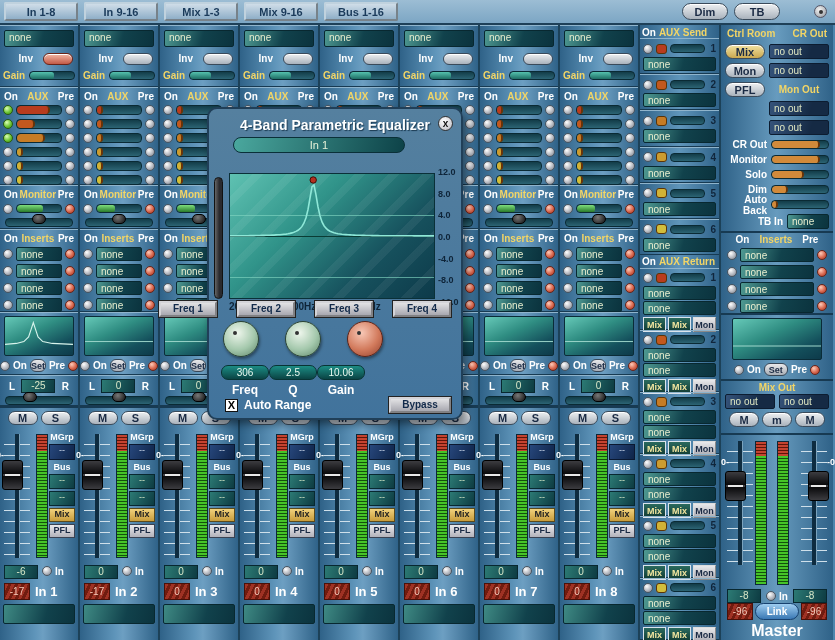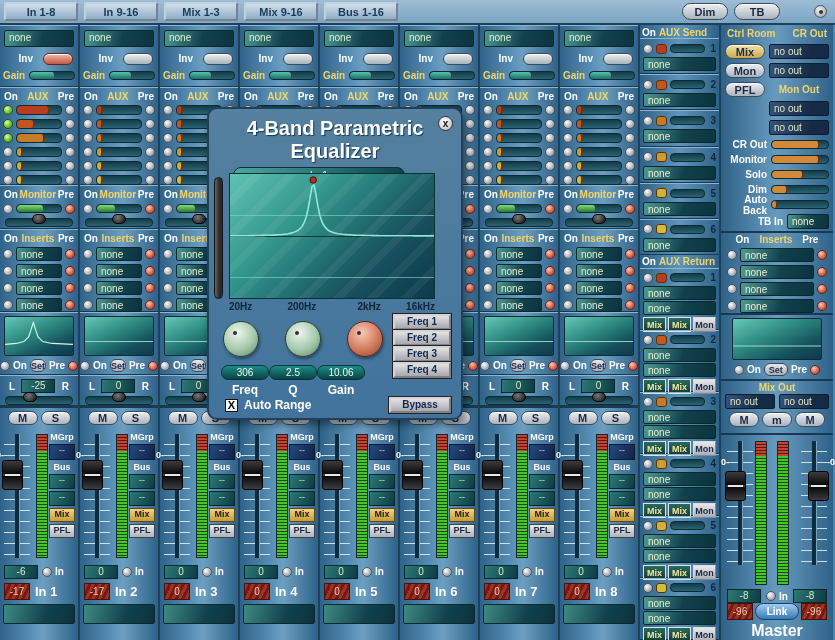--- a/index.html
+++ b/index.html
@@ -96,21 +96,21 @@
   .meter .m-grn { height:87%; background:repeating-linear-gradient(180deg,#46c428 0 2px,#14500c 2px 3px); }
   .fstack { position:absolute; right:2px; top:0; width:28px; display:flex; flex-direction:column; align-items:center; gap:2px; }
   .fstack .wlab { font-size:9px; }
   .grpbox { width:26px; height:16px; background:linear-gradient(115deg,#27477c,#0e2448); border:1px solid #0a1830; color:#cdd8ea; font-size:9px; text-align:center; }
   .tealbox { width:26px; height:15px; background:linear-gradient(115deg,#2c7a74,#0d3b42); border:1px solid #082830; color:#d8e8c8; font-size:9px; text-align:center; }
   .mixbtn { width:26px; height:14px; background:linear-gradient(#f2d27c,#c89c3c); border:1px solid #5a4a1a; color:#222;
             font-size:9px; font-weight:bold; text-align:center; }
   .pflbtn { width:26px; height:14px; background:linear-gradient(#e9e9eb,#b2b2ba); border:1px solid #3a4252; color:#1a2a44;
             font-size:9px; font-weight:bold; text-align:center; }
   .vrow { display:flex; align-items:center; gap:4px; padding:3px 4px 0; height:20px; }
-  .inball { display:flex; align-items:center; gap:3px; }
+  .inball { display:flex; gap:3px; }
   .nrow { display:flex; align-items:center; gap:5px; padding:1px 4px; height:22px; }
   .redbox { width:26px; height:17px; background:repeating-linear-gradient(115deg,#a03224 0 3px,#701c10 3px 6px); border:1px solid #4a1008;
             color:#f4c8b8; font-size:10px; text-align:center; line-height:16px; }
   .chname { color:#fff; font-size:13px; font-weight:bold; }
   .scribble { margin:2px 3px; height:20px; background:linear-gradient(105deg,#3f8a84 0%,#11424c 60%,#0b333e 100%); border:1px solid #082830; border-radius:2px; }
 
   
   .auxcol { width:81px; background:linear-gradient(90deg,#2f6288,#5f95ba 50%,#2f6288); border-right:2px solid #1c4158; display:flex; flex-direction:column; font-size:10px; }
   .auxhdr { display:flex; gap:3px; align-items:center; height:14px; padding:1px 2px 0; }
   .sendcell { border-top:1px solid #8fb4cc; border-bottom:1px solid #173a52; padding:2px 3px; height:38px; }
@@ -157,21 +157,21 @@
   .mfz .zero.rz { left:auto; right:-2px; }
   .mvrow { display:flex; justify-content:space-between; align-items:center; padding:2px 6px 0; }
   .linkrow { display:flex; justify-content:space-between; align-items:center; padding:0 6px; }
   .linkbtn { width:44px; height:17px; border-radius:9px; background:linear-gradient(#9ecdf0,#3a78b4); border:1px solid #16406e;
              color:#fff; font-size:10px; font-weight:bold; display:flex; align-items:center; justify-content:center; }
   .mname { text-align:center; color:#fff; font-size:16px; font-weight:bold; margin-top:2px; }
 
   
   .eqdlg { position:absolute; left:207px; top:107px; width:256px; height:313px; background:linear-gradient(#55809f,#41739c);
            border:2px solid #203f58; border-radius:10px; box-shadow:3px 4px 8px rgba(0,0,0,.45); z-index:10; }
-  .eqtitle { text-align:center; color:#fff; font-size:20px; font-weight:bold; padding-top:8px; text-shadow:1px 1px 1px #1a3a52; }
+  .eqtitle { text-align:center; color:#fff; font-size:14px; font-weight:bold; padding-top:8px; text-shadow:1px 1px 1px #1a3a52; }
   .eqclose { position:absolute; right:8px; top:7px; width:15px; height:15px; border-radius:50%;
              background:radial-gradient(circle at 38% 32%,#fff,#b8b8c0); border:1px solid #333; color:#111; font-size:10px;
              font-weight:bold; display:flex; align-items:center; justify-content:center; }
   .eqsel { width:172px; height:16px; margin:4px 0 0 24px; border-radius:8px; background:linear-gradient(105deg,#4aa89e,#0d4248);
            border:1px solid #0a3038; color:#e6f2d8; font-size:11px; text-align:center; line-height:15px; }
   .eqhandle { position:absolute; left:5px; top:68px; width:9px; height:122px; border-radius:5px; background:linear-gradient(90deg,#666,#2a2a2e 60%); border:1px solid #111; }
   .eqgraph { position:absolute; left:20px; top:64px; width:206px; height:126px; border:1px solid #0a3038;
              background:linear-gradient(135deg,#5fc2b2 0%,#31948a 35%,#17525e 70%,#0d3a4a 100%); overflow:hidden; }
   .eqgraph .stripes { position:absolute; inset:0; background:repeating-linear-gradient(135deg,transparent 0 16px,rgba(255,255,255,.06) 16px 24px); }
   .gline { position:absolute; left:0; right:0; height:1px; background:#7fd4c0; opacity:.65; }
@@ -184,21 +184,21 @@
   .knobrow2 { position:absolute; left:14px; top:212px; width:160px; display:flex; justify-content:space-between; }
   .knob { width:36px; height:36px; border-radius:50%; position:relative;
           background:radial-gradient(circle at 40% 32%,#eef6ec,#a4c8ac 55%,#5c8468); border:1px solid #2c4434; box-shadow:1px 2px 3px rgba(0,0,0,.4); }
   .knob::after { content:""; position:absolute; left:9px; top:9px; width:4px; height:4px; border-radius:50%; background:#333; }
   .knob.redk { background:radial-gradient(circle at 40% 32%,#f8c8b6,#d27a5c 55%,#92402c); border-color:#5c2418; }
   .eqvals { position:absolute; left:12px; top:256px; width:172px; display:flex; justify-content:flex-start; }
   .eqval { width:48px; }
   .eqval .disp { width:48px; height:15px; border-radius:7px; background:linear-gradient(#1c8c84,#0a4444); border:1px solid #083434;
                  color:#eafaf0; font-size:10px; text-align:center; line-height:14px; }
   .eqval .wlab { display:block; text-align:center; font-size:12px; margin-top:3px; }
-  .bandbtns { position:absolute; right:10px; top:205px; display:flex; flex-direction:column; gap:0; }
+  .bandbtns { position:absolute; right:10px; top:192px; display:flex; flex-direction:row; gap:20px; }
   .bevelbtn { width:58px; height:16px; background:linear-gradient(#e2e2e4,#a8a8b0); border:2px outset #d4d4d8; outline:1px solid #222;
               color:#122a4a; font-size:10px; font-weight:bold; text-align:center; line-height:12px; }
   .dlgbottom { position:absolute; left:16px; right:10px; top:288px; display:flex; justify-content:space-between; align-items:center; }
   .chk { display:flex; align-items:center; gap:6px; }
   .chkbox { width:13px; height:13px; background:#fff; border:1px solid #111; color:#000; font-size:11px; font-weight:bold;
             display:flex; align-items:center; justify-content:center; line-height:1; }
   .chklab { color:#fff; font-size:12px; font-weight:bold; }
   svg.curve { position:absolute; inset:0; }
 </style>
 </head>
@@ -1911,20 +1911,29 @@
     <div class="eqhandle"></div>
     <div class="eqgraph">
       <div class="stripes"></div>
       <div class="gline" style="top:33.3%"></div>
       <div class="gline zero" style="top:50%"></div>
       <div class="gline" style="top:83.3%"></div>
       <svg class="curve" id="eqcurve" width="204" height="124" viewBox="0 0 204 124">
         <path id="eqpath" fill="none" stroke="#8fe8d8" stroke-width="1.6" d="M0,61.8 L2,61.8 L4,61.8 L6,61.8 L8,61.7 L10,61.7 L12,61.7 L14,61.7 L16,61.7 L18,61.7 L20,61.6 L22,61.6 L24,61.6 L26,61.5 L28,61.5 L30,61.5 L32,61.4 L34,61.4 L36,61.3 L38,61.3 L40,61.2 L42,61.1 L44,61.1 L46,60.9 L48,60.8 L50,60.7 L52,60.5 L54,60.3 L56,60.1 L58,59.8 L60,59.4 L62,58.9 L64,58.3 L66,57.4 L68,56.3 L70,54.7 L72,52.4 L74,49.0 L76,43.7 L78,35.5 L80,24.0 L82,12.7 L84,11.0 L86,20.9 L88,32.9 L90,41.9 L92,47.9 L94,51.7 L96,54.2 L98,56.0 L100,57.2 L102,58.1 L104,58.8 L106,59.3 L108,59.7 L110,60.0 L112,60.3 L114,60.5 L116,60.6 L118,60.8 L120,60.9 L122,61.0 L124,61.1 L126,61.2 L128,61.3 L130,61.3 L132,61.4 L134,61.4 L136,61.5 L138,61.5 L140,61.5 L142,61.6 L144,61.6 L146,61.6 L148,61.6 L150,61.7 L152,61.7 L154,61.7 L156,61.7 L158,61.7 L160,61.7 L162,61.8 L164,61.8 L166,61.8 L168,61.8 L170,61.8 L172,61.8 L174,61.8 L176,61.8 L178,61.8 L180,61.8 L182,61.8 L184,61.9 L186,61.9 L188,61.9 L190,61.9 L192,61.9 L194,61.9 L196,61.9 L198,61.9 L200,61.9 L202,61.9 L204,61.9"></path>
         <circle id="eqdot" r="3.2" fill="#b43020" stroke="#401008" cx="83.2" cy="6.0"></circle>
       </svg>
+    </div>
+    <div class="eqscale">
+      <span>12.0</span>
+        <span>8.0</span>
+        <span>4.0</span>
+        <span>0.0</span>
+        <span>-4.0</span>
+        <span>-8.0</span>
+        <span>-12.0</span>
     </div>
     <div class="eqfreqs">
       <span>20Hz</span>
       <span>200Hz</span>
       <span>2kHz</span>
       <span>16kHz</span>
     </div>
     <div class="knobrow2">
       <div class="knob"></div>
       <div class="knob"></div>

